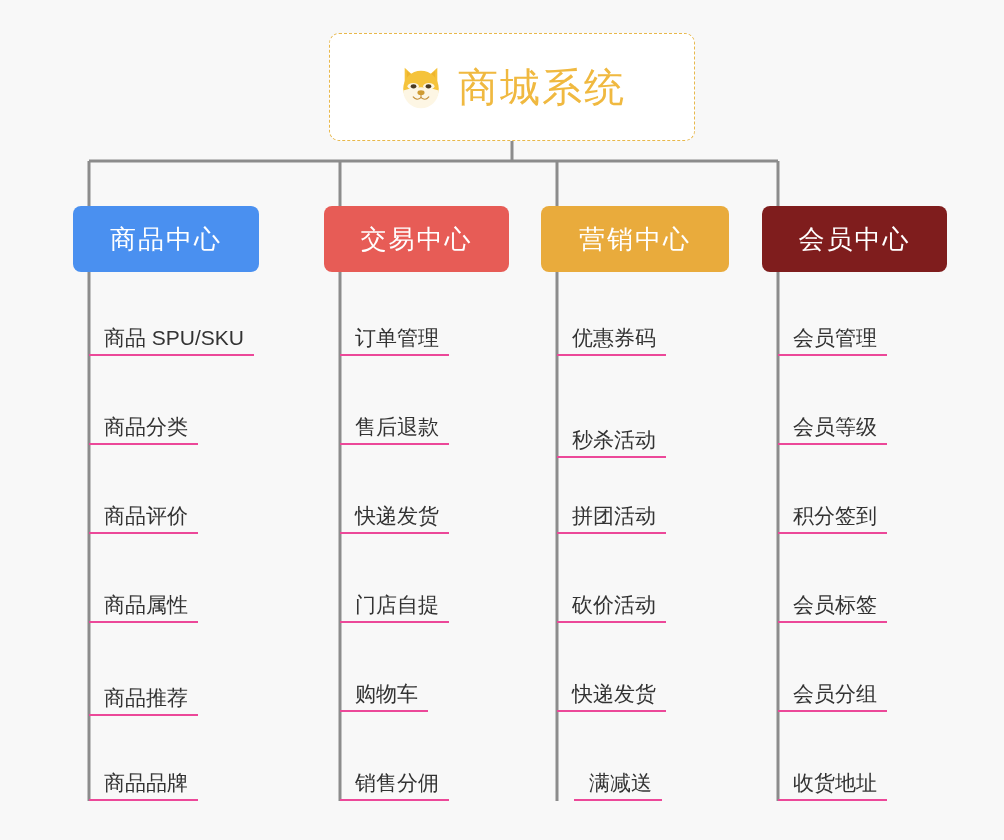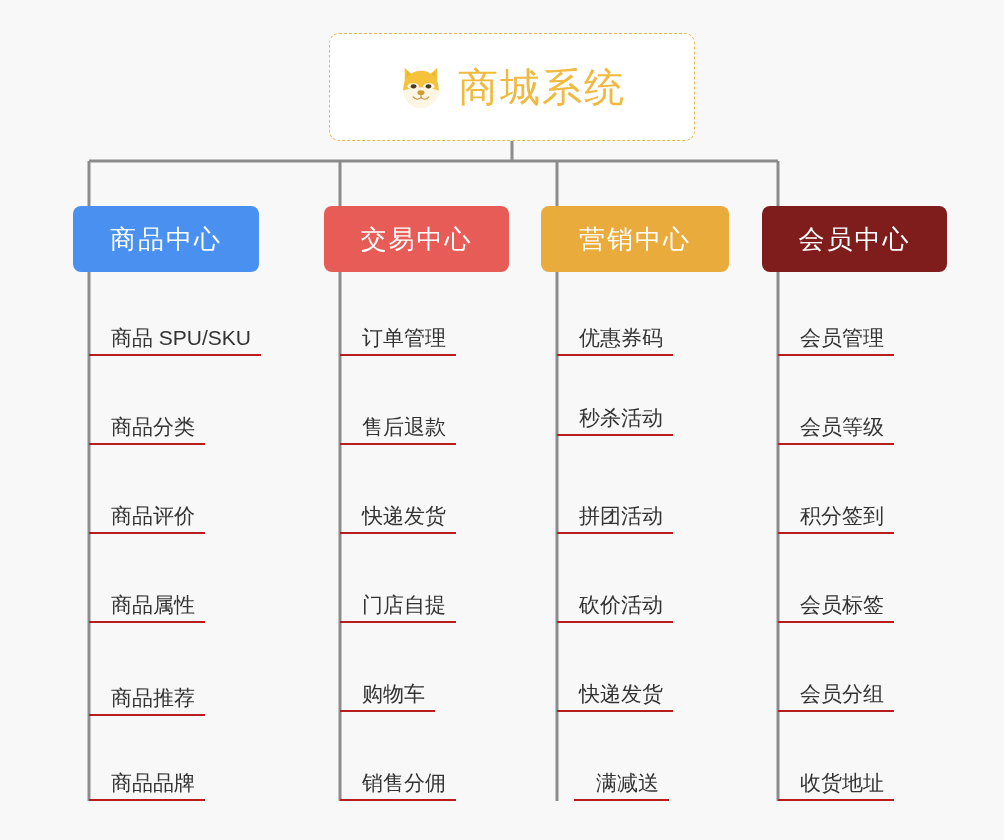--- a/index.html
+++ b/index.html
@@ -82,22 +82,22 @@
     display: flex;
     align-items: flex-end;
     justify-content: flex-start;
     box-sizing: border-box;
   }
   .leaf-label {
     font-size: 21px;
     color: #333333;
     line-height: 1.2;
     white-space: nowrap;
-    padding: 0 10px 4px 22px;
-    border-bottom: 2px solid #b91c1c;
+    padding: 0 10px 4px 15px;
+    border-bottom: 2px solid #ec4899;
   }
 </style>
 </head>
 <body>
 
 <div id="canvas">
 
   <svg id="connectors" viewBox="0 0 1004 840" width="1004" height="840">
       <line x1="496" y1="141" x2="496" y2="161" stroke="#8c8c8c" stroke-width="3"></line>
       <line x1="73" y1="161" x2="762" y2="161" stroke="#8c8c8c" stroke-width="3"></line>
@@ -173,21 +173,21 @@
       </div>
       <div class="leaf" style="left: 324px; top: 755px;">
         <span class="leaf-label">销售分佣</span>
       </div>
       <div class="cat-box" style="left: 525px; top: 206px; width: 188px; background: rgb(233, 171, 60);">
         <span>营销中心</span>
       </div>
       <div class="leaf" style="left: 541px; top: 310px;">
         <span class="leaf-label">优惠券码</span>
       </div>
-      <div class="leaf" style="left: 541px; top: 390px; justify-content: flex-end;">
+      <div class="leaf" style="left: 541px; top: 412px; justify-content: flex-end;">
         <span class="leaf-label">秒杀活动</span>
       </div>
       <div class="leaf" style="left: 541px; top: 488px;">
         <span class="leaf-label">拼团活动</span>
       </div>
       <div class="leaf" style="left: 541px; top: 577px;">
         <span class="leaf-label">砍价活动</span>
       </div>
       <div class="leaf" style="left: 541px; top: 666px;">
         <span class="leaf-label">快递发货</span>

